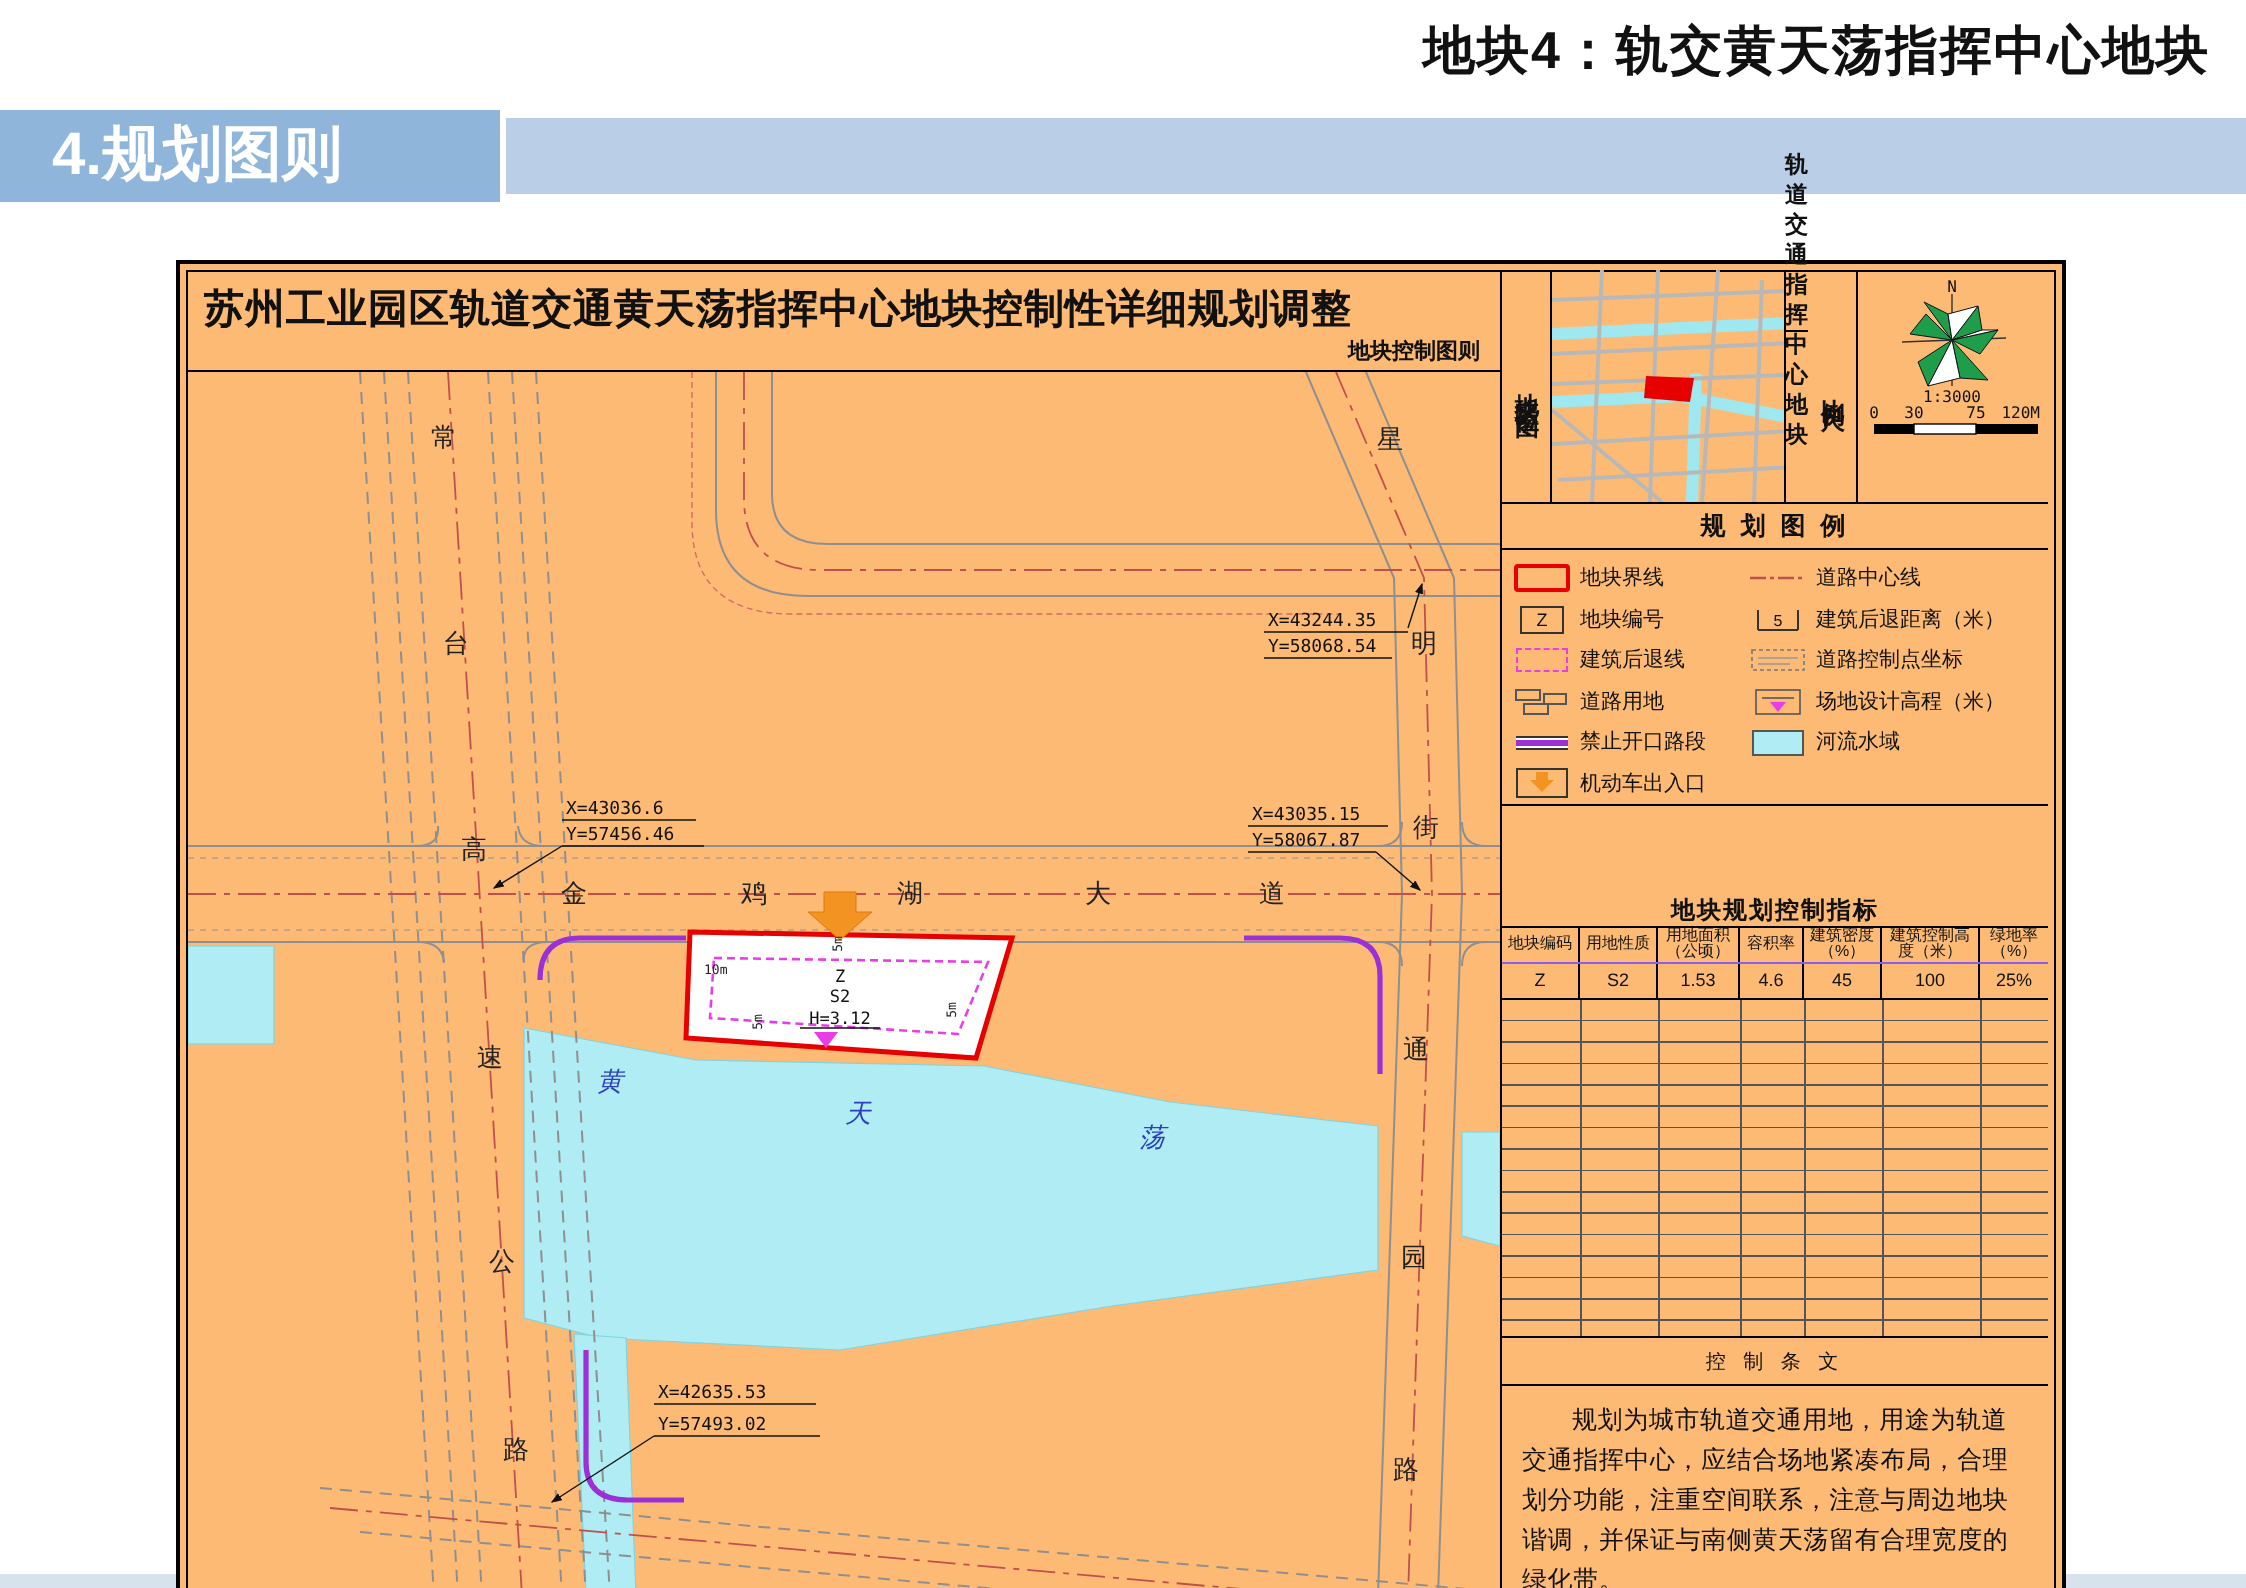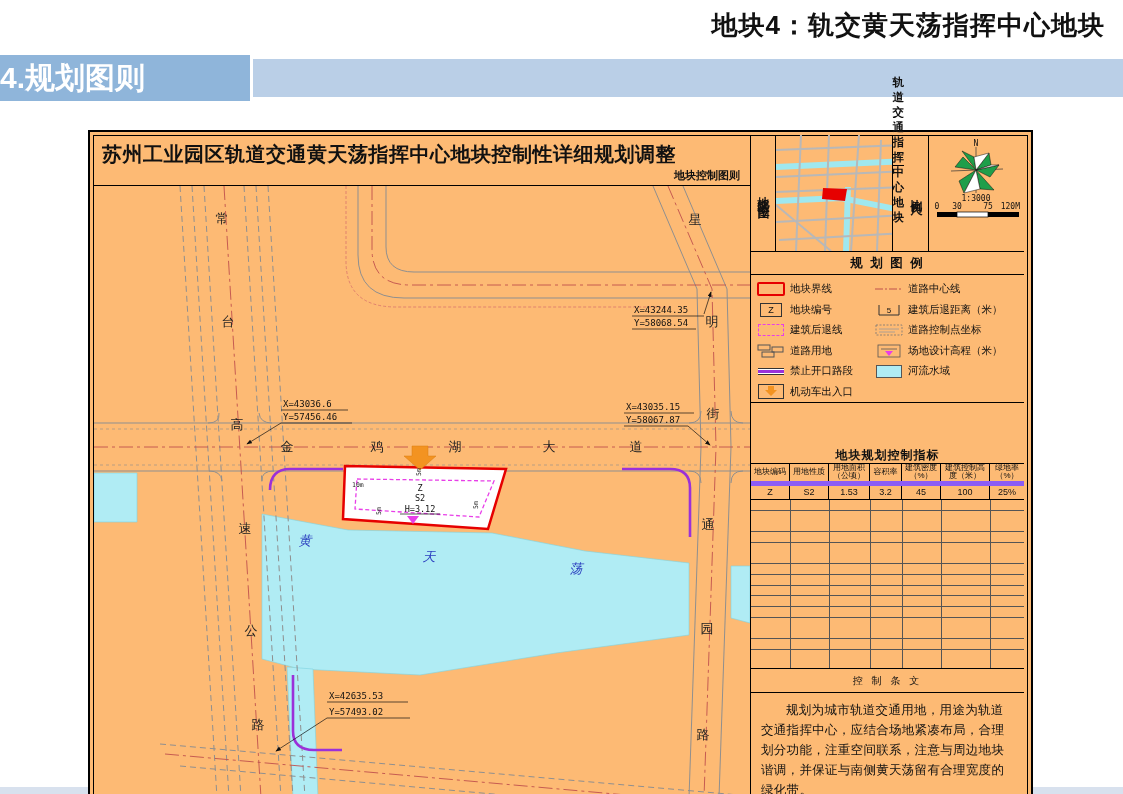--- a/index.html
+++ b/index.html
@@ -2,21 +2,21 @@
 <html><head>
 <meta charset="utf-8">
 <style>
   html,body{margin:0;padding:0;background:#fff;}
   #page{position:relative;width:1123px;height:794px;background:#fff;overflow:hidden;
         font-family:"Liberation Sans","DejaVu Sans",sans-serif;color:#111;}
   .abs{position:absolute;}
   
   #page-title{top:8px;right:18px;font-size:26px;font-weight:bold;letter-spacing:1px;}
   #banner-left{left:0;top:55px;width:250px;height:46px;background:#8fb5da;
-               color:#fff;font-size:30px;font-weight:bold;line-height:46px;box-sizing:border-box;}
+               color:#fff;font-size:30px;font-weight:bold;line-height:46px;padding-left:26px;box-sizing:border-box;}
   #banner-right{left:253px;top:59px;width:870px;height:38px;background:#bacfe7;}
   #bottom-strip{left:0;top:787px;width:1123px;height:7px;background:#d8e1ee;}
   
   #sheet{left:88px;top:130px;width:941px;height:674px;border:2px solid #000;background:#fdba74;}
   #inner-frame{left:3px;top:3px;right:3px;bottom:3px;border:1px solid #000;pointer-events:none;}
   #title-block{left:4px;top:4px;width:656px;height:50px;border-bottom:1.5px solid #000;box-sizing:border-box;}
   #sheet-title{left:8px;top:5px;width:640px;font-size:20px;font-weight:bold;letter-spacing:0.5px;}
   #sheet-subtitle{right:10px;top:32px;font-size:11px;font-weight:bold;}
   
   #panel{left:660px;top:3px;width:274px;height:664px;border-left:1.5px solid #000;box-sizing:border-box;
@@ -52,21 +52,21 @@
   .ic-water{width:24px;height:11px;background:#b0ecf4;border:1px solid #555;}
   
   #ind{height:54px;border-bottom:1px solid #000;display:flex;flex-direction:column;font-size:9px;margin-top:44px;}
   #ind-title{height:17px;border-bottom:1px solid #000;display:flex;align-items:center;justify-content:center;
              font-size:12px;font-weight:bold;letter-spacing:1px;box-sizing:border-box;}
   .trow{display:flex;flex:1;}
   .tcell{border-right:1px solid #000;display:flex;align-items:center;justify-content:center;text-align:center;
          box-sizing:border-box;line-height:1.05;padding:0 1px;}
   .tcell:last-child{border-right:none;}
   .c0{width:39px;}.c1{width:39px;}.c2{width:41px;}.c3{width:32px;}.c4{width:39px;}.c5{width:49px;}.c6{flex:1;}
-  #ind-head{border-bottom:5px solid #8b5cf6;font-size:8px;}
+  #ind-head{border-bottom:1px solid #8b5cf6;font-size:8px;}
   
   #grid{height:173px;border-bottom:1px solid #000;position:relative;
         background:repeating-linear-gradient(to bottom,transparent 0 9.9px,#555 9.9px 10.7px);}
   .gv{position:absolute;top:0;bottom:0;width:1px;background:#555;}
   
   #prov-title{height:24px;border-bottom:1px solid #000;display:flex;align-items:center;justify-content:center;
               font-size:10px;font-weight:normal;letter-spacing:3px;}
   #prov-body{height:106px;border-bottom:1px solid #000;padding:7px 10px;font-size:12.5px;line-height:1.6;
              text-indent:2em;box-sizing:border-box;letter-spacing:0.3px;}
   
@@ -408,21 +408,21 @@
           <div class="tcell c2">用地面积（公顷）</div>
           <div class="tcell c3">容积率</div>
           <div class="tcell c4">建筑密度（%）</div>
           <div class="tcell c5">建筑控制高度（米）</div>
           <div class="tcell c6">绿地率（%）</div>
         </div>
         <div class="trow">
           <div class="tcell c0">Z</div>
           <div class="tcell c1">S2</div>
           <div class="tcell c2">1.53</div>
-          <div class="tcell c3">3.2</div>
+          <div class="tcell c3">4.6</div>
           <div class="tcell c4">45</div>
           <div class="tcell c5">100</div>
           <div class="tcell c6">25%</div>
         </div>
       </div>
 
       <div class="prow" id="grid">
         <div class="gv" style="left:39px"></div>
           <div class="gv" style="left:78px"></div>
         <div class="gv" style="left:119px"></div>

